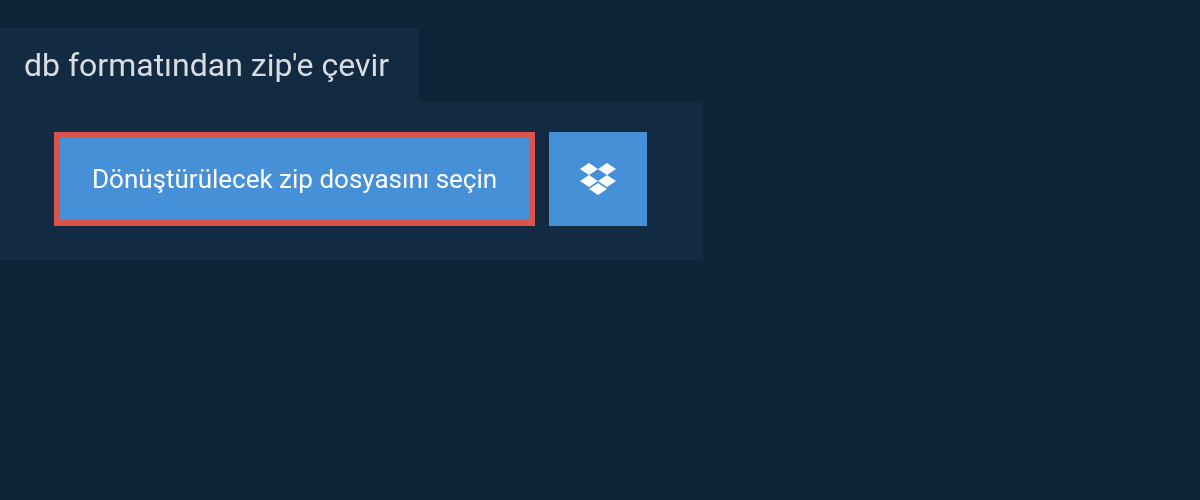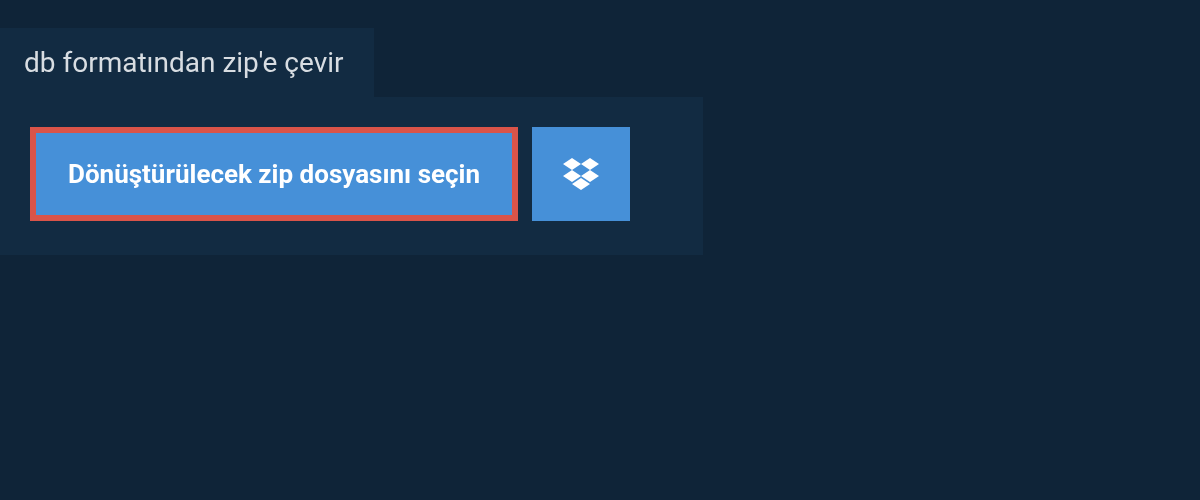--- a/index.html
+++ b/index.html
@@ -15,43 +15,44 @@
       overflow: hidden;
     }
     .header-tab {
       background: #122b42;
       display: inline-block;
       padding: 18px 30px 18px 24px;
       margin-top: 28px;
     }
     .header-title {
       color: #d8dde2;
-      font-size: 28px;
+      font-size: 32px;
       font-weight: 400;
     }
     .panel {
       background: #122b42;
       width: 703px;
       padding: 30px 30px 34px 30px;
     }
     .button-row {
       display: flex;
       gap: 14px;
       align-items: stretch;
     }
     .select-button {
       background: #4690d8;
       border: 6px solid #da5449;
       color: #ffffff;
       font-size: 26px;
-      font-weight: 700;
+      font-weight: 400;
       padding: 26px 32px;
       cursor: pointer;
       text-align: center;
       flex: 0 0 auto;
+      margin-left: 24px;
     }
     .dropbox-button {
       background: #4690d8;
       width: 98px;
       display: flex;
       align-items: center;
       justify-content: center;
       cursor: pointer;
       flex: 0 0 auto;
     }

